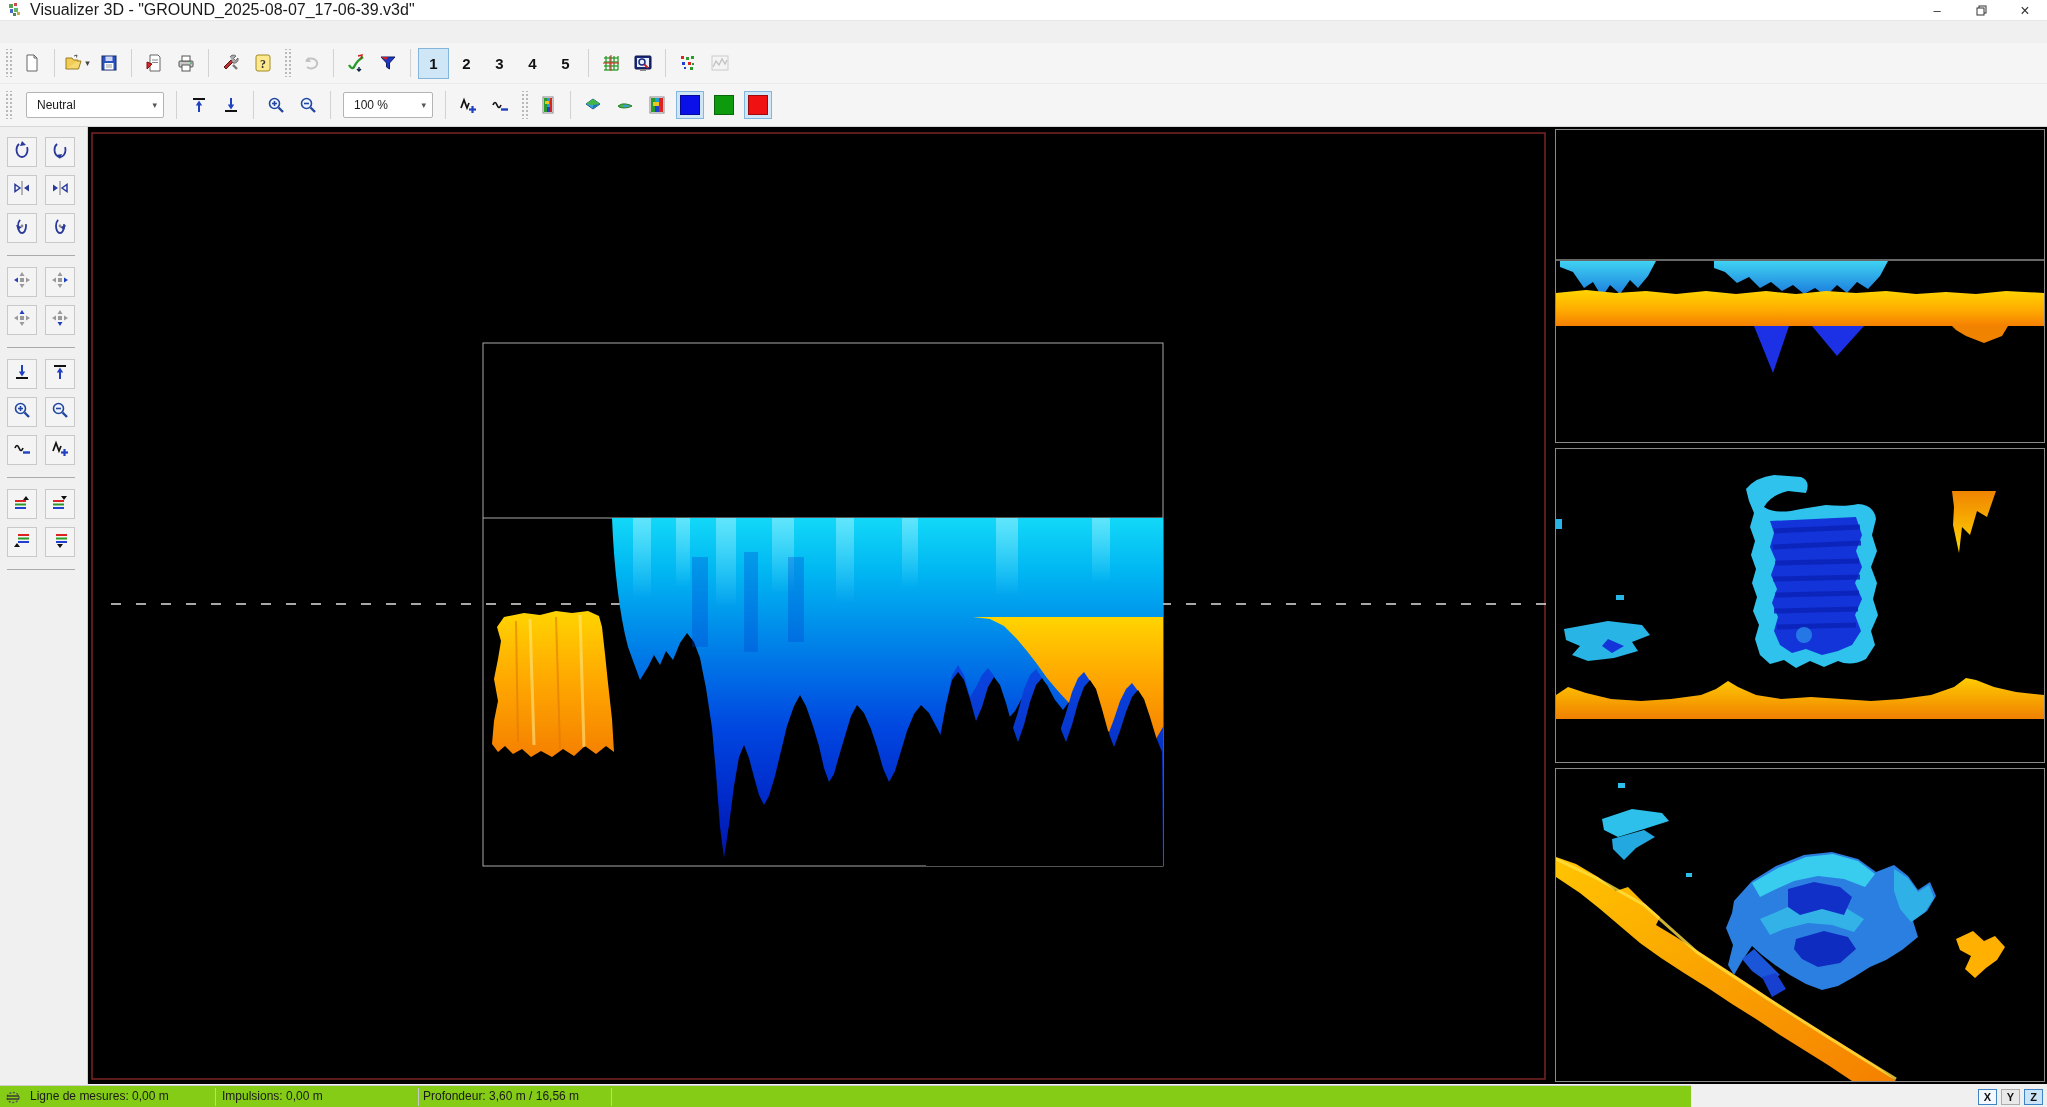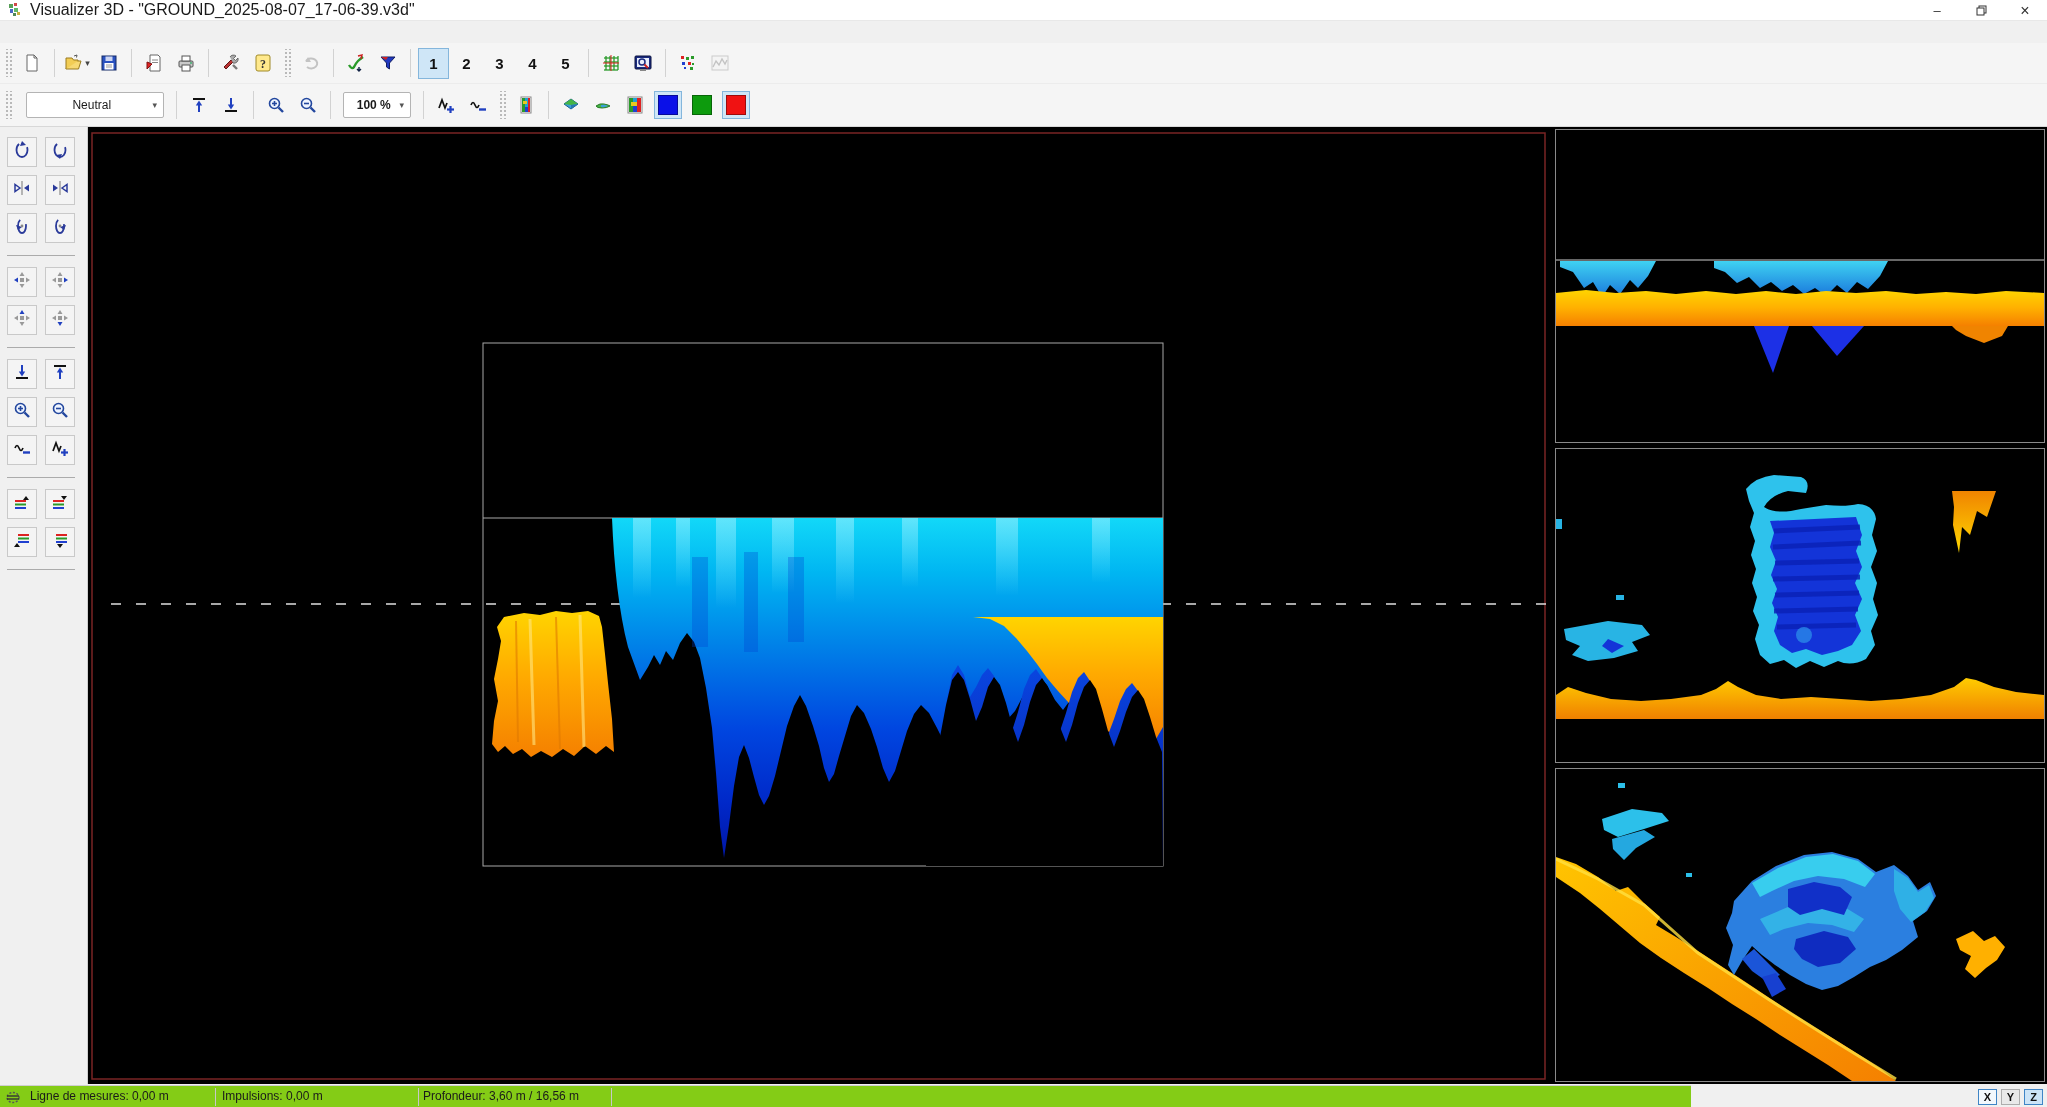--- a/index.html
+++ b/index.html
@@ -34,24 +34,24 @@
     display:flex; align-items:center; justify-content:center; margin:0 2px; background:transparent; }
   .tb-btn.dis { opacity:.45; filter:grayscale(1); }
   .tb-btn svg { display:block; }
   .view-btn { width:31px; height:31px; font-size:15px; font-weight:bold; color:#111;
     display:flex; align-items:center; justify-content:center; border:1px solid transparent; margin:0 1px; }
   .view-btn.sel { background:#cfe6f7; border-color:#84b6dc; }
   .caret { font-size:9px; color:#444; margin-left:1px; }
   .combo { height:26px; background:#fff; border:1px solid #b4b4b4; border-radius:2px;
     display:flex; align-items:center; justify-content:space-between; padding:0 6px 0 10px;
     font-size:12px; color:#1a1a1a; }
-  .combo .cv { flex:1; text-align:center; }
+  .combo .cv { flex:1; text-align:left; }
   .combo .ca { font-size:9px; color:#555; margin-left:6px; }
   #style-combo { width:138px; margin:0 6px 0 10px; }
-  #zoom-combo  { width:68px;  margin:0 6px;font-weight:bold; }
+  #zoom-combo  { width:90px;  margin:0 6px; }
   .colorbox { width:28px; height:28px; display:flex; align-items:center; justify-content:center;
     border:1px solid transparent; margin:0 3px; }
   .colorbox.sel { background:#cfe6f7; border-color:#84b6dc; }
   .colorbox .sq { width:20px; height:20px; border:1px solid rgba(0,0,0,.35); }
 
   
   .sidebar { position:absolute; left:0; top:127px; width:88px; height:957px; background:#f0f0f0;
     border-right:1px solid #cfcfcf; }
   .sb-grid { position:absolute; left:7px; top:10px; width:74px; display:grid;
     grid-template-columns:30px 30px; column-gap:8px; row-gap:8px; }

